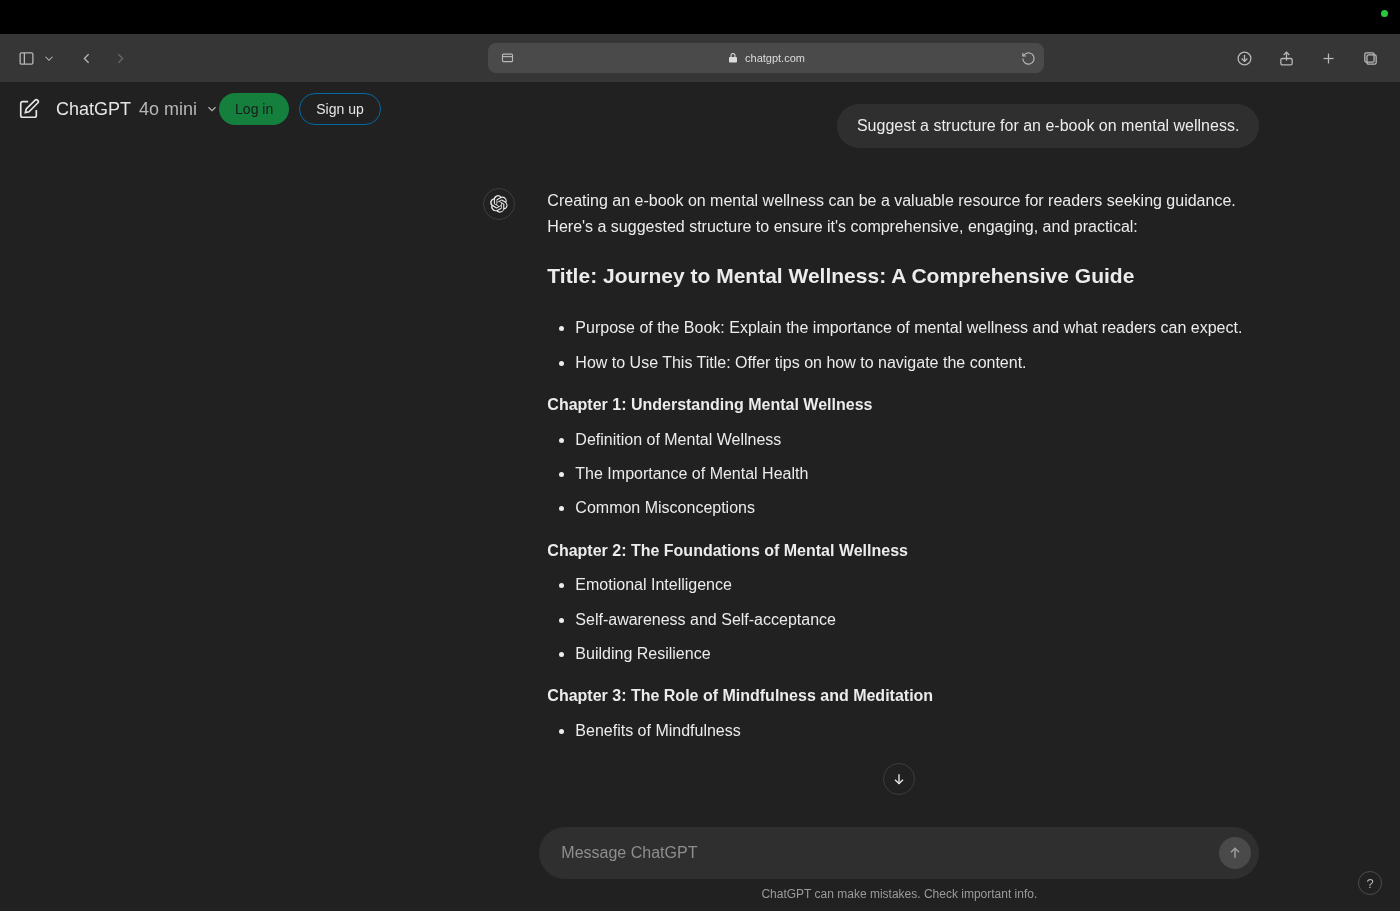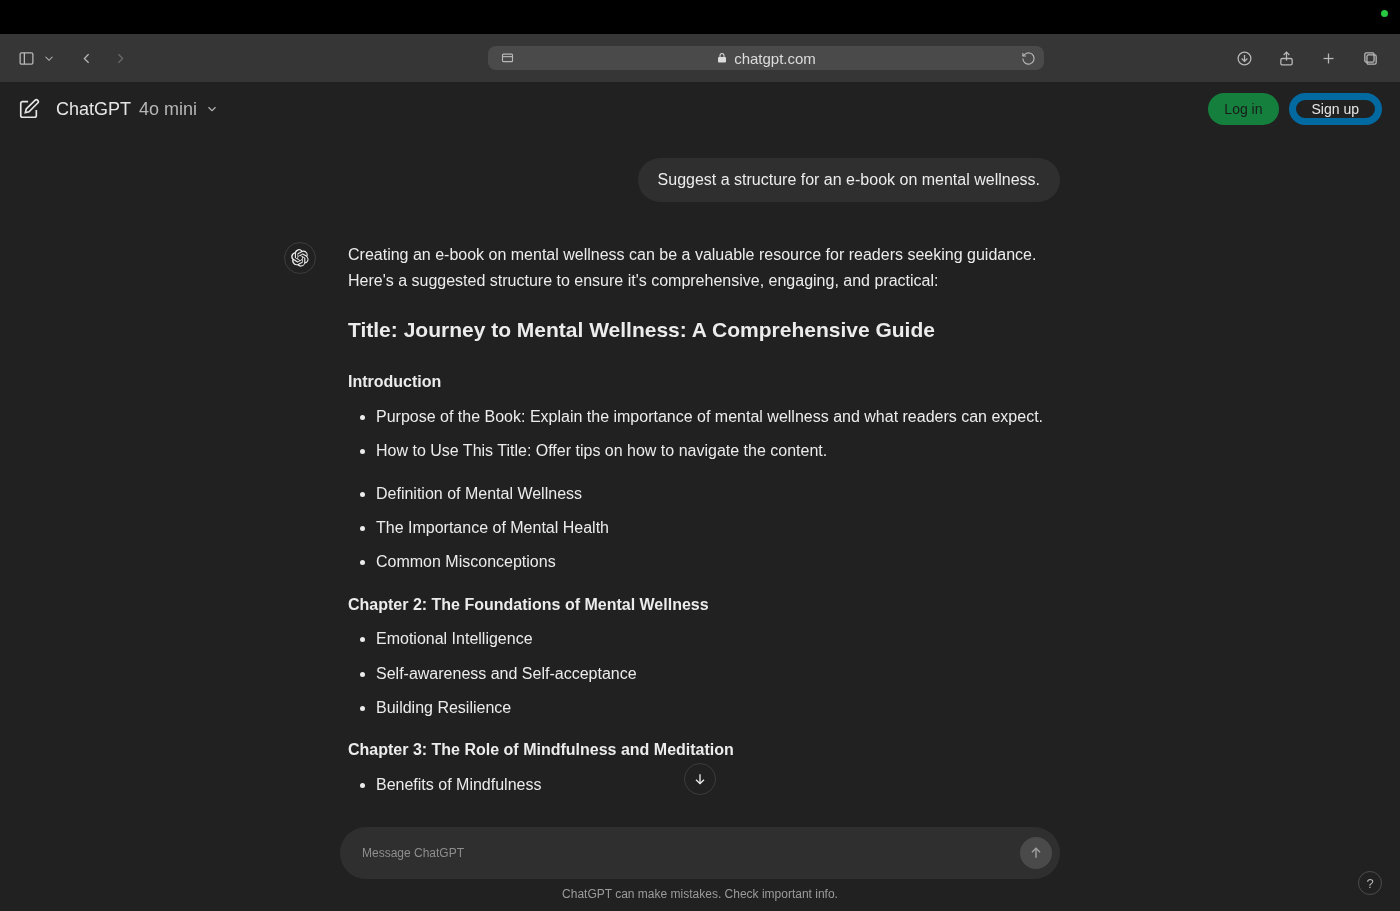--- a/index.html
+++ b/index.html
@@ -10,44 +10,44 @@
     height: 48px; background: #363636; display: flex; align-items: center;
     padding: 0 12px; gap: 10px; position: relative;
   }
   .tb-btn { width: 28px; height: 28px; display: flex; align-items: center; justify-content: center; color: #b8b8b8; border-radius: 6px; }
   .tb-btn svg { width: 17px; height: 17px; stroke: currentColor; fill: none; stroke-width: 1.8; }
   .tb-btn.disabled { color: #6a6a6a; }
   .sidebar-group { display: flex; align-items: center; gap: 2px; }
   .nav-group { display: flex; align-items: center; gap: 6px; margin-left: 6px; }
   .addr-wrap { flex: 0 0 auto; margin: 0 auto; }
   .addr-bar {
-    width: 556px; height: 24px; background: #4a4a4a; border-radius: 8px;
-    display: flex; align-items: center; padding: 0 8px; color: #dcdcdc; font-size: 15px;
+    width: 556px; height: 30px; background: #4a4a4a; border-radius: 8px;
+    display: flex; align-items: center; padding: 0 8px; color: #dcdcdc; font-size: 11px;
     position: relative;
   }
   .addr-left { width: 22px; display:flex; align-items:center; justify-content:center; color:#b8b8b8; }
   .addr-center { flex: 1; display:flex; align-items:center; justify-content:center; gap:6px; }
   .addr-lock { width: 12px; height: 12px; }
   .addr-right { width: 22px; display:flex; align-items:center; justify-content:flex-end; color:#b8b8b8; }
   .right-group { display:flex; align-items:center; gap: 14px; position:absolute; right:16px; }
 
-  .app-surface { height: calc(911px - 34px - 48px); background: #212121; position: relative; display:flex; flex-direction:column;justify-content:flex-end; }
+  .app-surface { height: calc(911px - 34px - 48px); background: #212121; position: relative; display:flex; flex-direction:row;justify-content:flex-end; }
 
   .app-header {
     height: 54px; display: flex; align-items: center; padding: 0 18px;
     justify-content: space-between;
   }
   .header-left { display:flex; align-items:center; gap: 16px; }
   .compose-icon { width: 22px; height: 22px; color:#e6e6e6; }
   .model-name { color:#e6e6e6; font-size: 18px; font-weight: 500; display:flex; align-items:center; gap:8px; }
   .model-sub { color:#b6b6b6; font-weight:400; }
   .chev { width:14px; height:14px; color:#b6b6b6; }
   .header-right { display:flex; align-items:center; gap: 10px; }
   .btn-white { background:#15803d; color:#1a1a1a; border:none; border-radius: 999px; height:32px; padding:0 16px; font-size:14px; font-weight:500; }
-  .btn-outline { background:transparent; color:#e6e6e6; border:7px solid #0369a1; border-radius:999px; height:32px; padding:0 16px; font-size:14px; font-weight:500; }
+  .btn-outline { background:transparent; color:#e6e6e6; border:1px solid #0369a1; border-radius:999px; height:32px; padding:0 16px; font-size:14px; font-weight:500; }
 
   .chat-scroll { flex:1; overflow:hidden; position:relative; }
   .chat-inner { width: 720px; margin: 0 auto; padding-top: 22px; }
 
   .user-row { display:flex; justify-content:flex-end; margin-bottom: 40px; }
   .user-bubble {
     background:#2f2f2f; color:#ececec; padding: 10px 20px; border-radius: 22px;
     font-size: 16px; max-width: 560px; line-height:1.5;
   }
 
@@ -69,21 +69,21 @@
     display:flex; align-items:center; justify-content:center; color:#ececec;
   }
   .scroll-down svg { width:16px; height:16px; }
 
   .composer-wrap { position:absolute; bottom:0; left:0; right:0; padding-bottom: 10px; background: linear-gradient(to top, #212121 70%, rgba(33,33,33,0)); }
   .composer {
     width:720px; margin: 0 auto; background:#2f2f2f; border-radius: 28px; height:52px;
     display:flex; align-items:center; padding: 0 8px 0 22px;
   }
   .composer input {
-    flex:1; background:transparent; border:none; outline:none; color:#f97316; font-size:12px;
+    flex:1; background:transparent; border:none; outline:none; color:#f97316; font-size:16px;
   }
   .composer input::placeholder { color:#8e8e8e; }
   .send-btn {
     width:32px; height:32px; border-radius:50%; background:#4a4a4a; display:flex; align-items:center; justify-content:center; color:#2f2f2f;
   }
   .send-btn svg { width:16px; height:16px; stroke:#a0a0a0; fill:none; stroke-width:2.2; }
 
   .disclaimer { text-align:center; color:#9b9b9b; font-size:12px; margin-top:8px; }
 
   .help-fab {
@@ -213,26 +213,26 @@
               <path d="M37.5 16.7a9.9 9.9 0 0 0-.9-8.1 10 10 0 0 0-10.8-4.8A10 10 0 0 0 8.5 7.4a9.9 9.9 0 0 0-6.6 4.8 10 10 0 0 0 1.2 11.7 9.9 9.9 0 0 0 .9 8.2 10 10 0 0 0 10.8 4.8 9.9 9.9 0 0 0 7.5 3.3 10 10 0 0 0 9.5-6.9 9.9 9.9 0 0 0 6.6-4.8 10 10 0 0 0-1.2-11.7ZM22.8 37.6a7.4 7.4 0 0 1-4.8-1.7l.2-.1 7.9-4.6a1.3 1.3 0 0 0 .7-1.1v-11.2l3.3 1.9v9.2a7.4 7.4 0 0 1-7.4 7.5ZM6.8 30.8a7.4 7.4 0 0 1-.9-5l.2.1 8 4.6a1.3 1.3 0 0 0 1.3 0l9.7-5.6v3.9l-8 4.6a7.4 7.4 0 0 1-10.2-2.7ZM4.8 13.5a7.4 7.4 0 0 1 3.9-3.3v9.4a1.3 1.3 0 0 0 .6 1.1l9.7 5.6-3.3 1.9-8-4.6a7.4 7.4 0 0 1-2.7-10.1Zm27.4 6.4-9.7-5.6 3.4-1.9 8 4.6a7.4 7.4 0 0 1-1.2 13.4v-9.4a1.3 1.3 0 0 0-.6-1.1Zm3.3-5-.2-.1-7.9-4.6a1.3 1.3 0 0 0-1.3 0l-9.7 5.6v-3.8l8-4.6a7.4 7.4 0 0 1 11 8.3l.1.2Zm-20.9 6.9-3.3-1.9v-9.3a7.4 7.4 0 0 1 12.2-5.7l-.2.1-7.9 4.6a1.3 1.3 0 0 0-.6 1.1v11Zm1.8-3.9 4.3-2.5 4.3 2.5v5l-4.3 2.5-4.3-2.5Z"></path>
             </svg>
         </div>
         <div class="assistant-body">
           <p>Creating an e-book on mental wellness can be a valuable resource for readers seeking guidance. Here's a suggested structure to ensure it's comprehensive, engaging, and practical:</p>
 
           <h2>
             <span class="h2-prefix">Title: </span><span>Journey to Mental Wellness: A Comprehensive Guide</span>
           </h2>
 
-          <h3>Introduction</h3>
           <ul>
             <li><span class="li-bold">Purpose of the Book</span><span>: Explain the importance of mental wellness and what readers can expect.</span></li>
             <li><span class="li-bold">How to Use This Title</span><span>: Offer tips on how to navigate the content.</span></li>
           </ul>
 
+          <h3>Chapter 1: Understanding Mental Wellness</h3>
           <ul>
             <li><span class="li-bold">Definition of Mental Wellness</span></li>
             <li><span class="li-bold">The Importance of Mental Health</span></li>
             <li><span class="li-bold">Common Misconceptions</span></li>
           </ul>
 
           <h3>Chapter 2: The Foundations of Mental Wellness</h3>
           <ul>
             <li><span class="li-bold">Emotional Intelligence</span></li>
             <li><span class="li-bold">Self-awareness and Self-acceptance</span></li>

